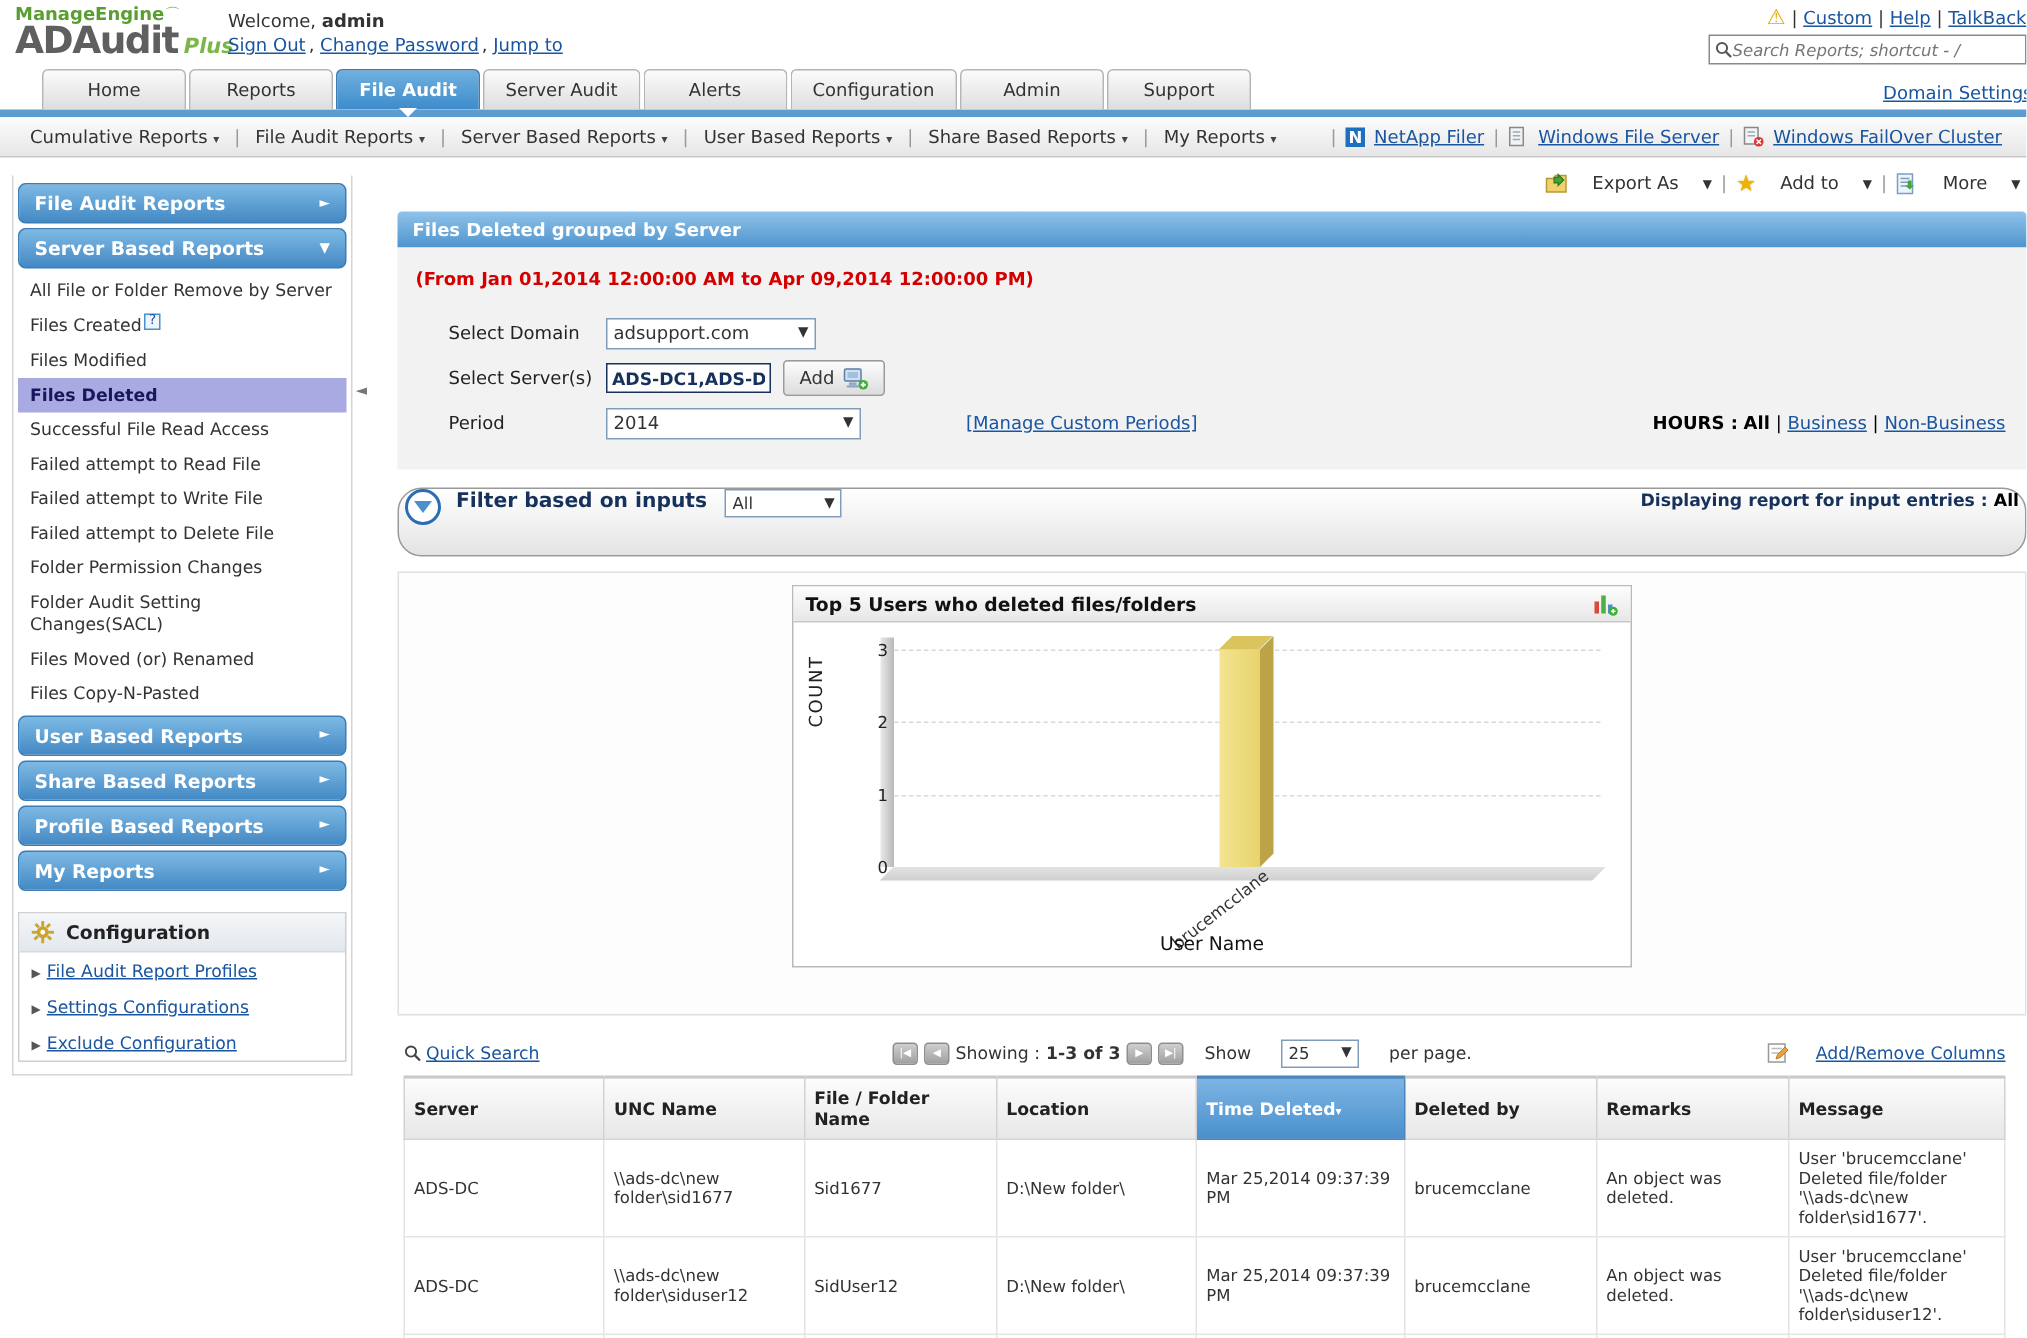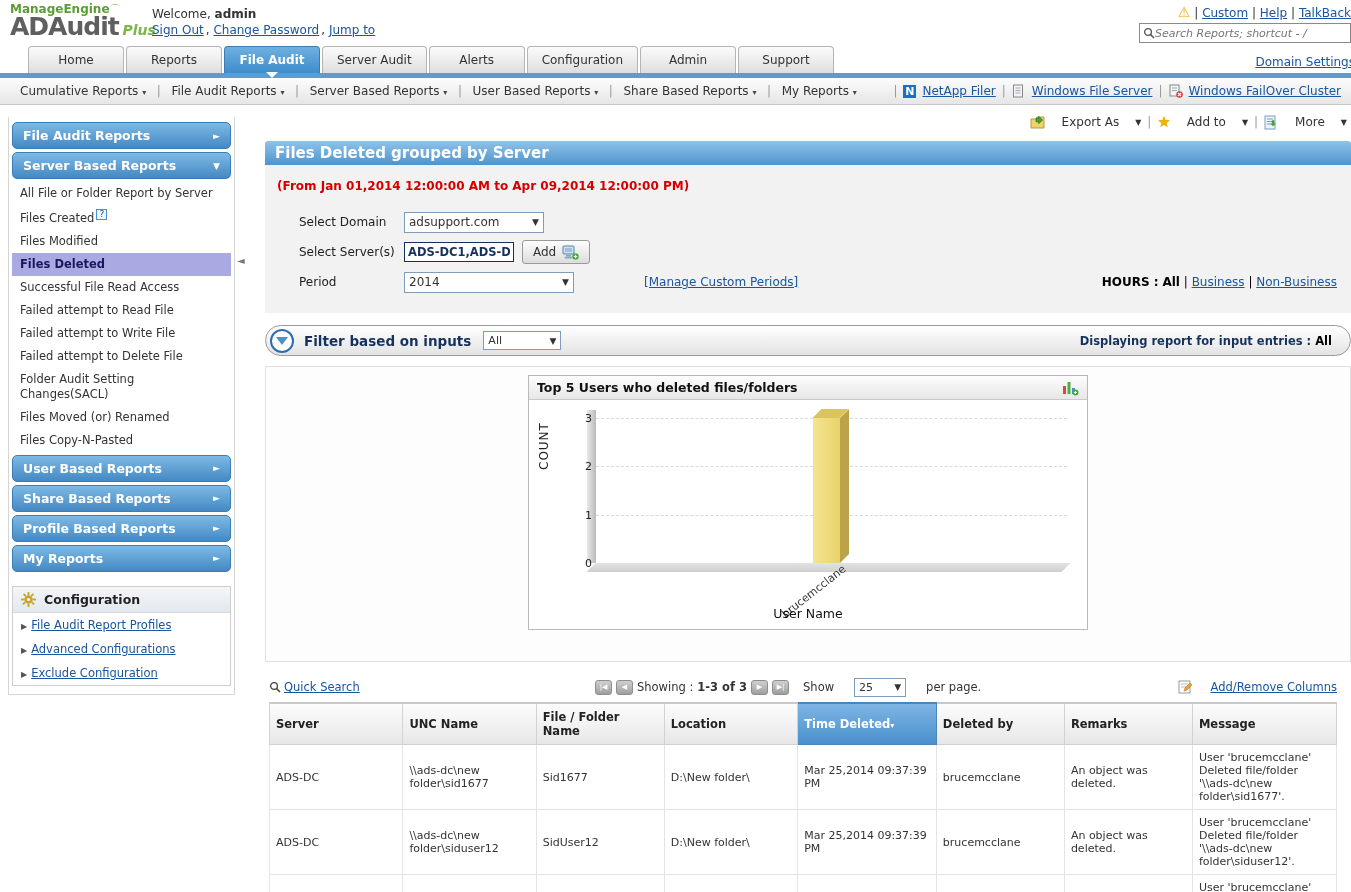--- a/index.html
+++ b/index.html
@@ -31,21 +31,21 @@
     background:linear-gradient(#fbfbfb,#dedede); border:1px solid #b5b5b5; border-bottom:none;
     border-radius:4px 4px 0 0; margin-right:2px; font-size:12px; color:#333; cursor:pointer; position:relative; }
   .tab.active { background:linear-gradient(#6fb0e0,#3e8ccb); color:#fff; font-weight:bold; border-color:#3e7cb0; }
   .tab.active::after { content:""; position:absolute; bottom:-5px; left:50%; margin-left:-6px;
     border-left:6px solid transparent; border-right:6px solid transparent; border-top:6px solid #fff; z-index:5; }
   .domain-settings { position:absolute; right:-4px; bottom:4px; font-size:12px; }
   .bluebar { height:5px; background:#5e9bd1; }
 
   
   .subnav { height:27px; background:linear-gradient(#fcfcfc,#e6e6e6); border-bottom:1px solid #c8c8c8;
-    display:flex; align-items:center; padding:0 10px; white-space:nowrap; overflow:hidden;justify-content:space-between; }
+    display:flex; align-items:center; padding:0 10px; white-space:nowrap; overflow:hidden; }
   .subnav .menu { color:#333; margin:0 10px; cursor:pointer; }
   .subnav .caret { font-size:8px; color:#444; }
   .subnav .sep { color:#999; }
   .subnav .rlinks { margin-left:26px; display:flex; align-items:center; gap:6px; }
   .ric { display:inline-flex; width:14px; height:14px; align-items:center; justify-content:center; }
   .netapp-n { background:#1d6fc0; color:#fff; font-weight:bold; font-size:11px; width:13px; height:13px;
     display:inline-flex; align-items:center; justify-content:center; }
 
   
   .wrap { position:relative; height:786px; }
@@ -70,40 +70,40 @@
 
   
   .actions { height:30px; display:flex; align-items:center; justify-content:flex-end; gap:6px; padding:4px 4px 0 0; }
   .act { display:flex; align-items:center; gap:16px; color:#333; cursor:pointer; }
   .act .caret { font-size:8px; color:#333; }
   .star { color:#f0b400; font-size:15px; text-shadow:0 0 1px #c88f00; }
   .act-sep { color:#999; }
 
   
   .titlebar { height:24px; background:linear-gradient(#8fc3ea,#4f94cd); color:#fff; font-weight:bold;
-    display:flex; align-items:center; padding:0 10px; font-size:15px; border-radius:3px 3px 0 0; margin-top:6px; }
+    display:flex; align-items:center; padding:0 10px; font-size:12px; border-radius:3px 3px 0 0; margin-top:6px; }
   .report-head { background:#f2f2f2; padding:8px 0 14px 0; }
   .daterange { color:#d40000; font-weight:bold; padding:6px 0 12px 12px; font-size:12px; }
   .form-row { display:flex; align-items:center; margin:4px 0 4px 34px; height:26px; position:relative; }
   .form-label { width:105px; font-size:12px; color:#222; }
   .dd { border:1px solid #7f9db9; background:#fff; height:21px; display:flex; align-items:center;
     padding:0 4px; font-size:12px; cursor:pointer; }
   .dd .caret { margin-left:auto; font-size:9px; color:#333; padding-left:10px; }
   .dd.w140 { width:140px; } .dd.w170 { width:170px; } .dd.w78 { width:78px; height:19px; font-size:11px; }
   .srv-input { width:110px; height:20px; border:1px solid #16325c; font-weight:bold; color:#16325c;
     font-size:11.5px; padding:1px 3px; font-family:"DejaVu Sans",sans-serif; }
   .btn { border:1px solid #9a9a9a; background:linear-gradient(#fdfdfd,#dcdcdc); border-radius:3px;
     height:24px; padding:0 10px; display:inline-flex; align-items:center; gap:6px; font-size:12px; cursor:pointer; margin-left:8px; }
   .mcp { position:absolute; left:345px; font-size:12px; }
   .hours { position:absolute; right:14px; font-size:12px; color:#000; white-space:nowrap; }
   .hours b { font-weight:bold; }
 
   
-  .filterbar { margin:12px 0 0 0; height:31px; border:1px solid #9a9a9a; border-radius:16px;
-    background:linear-gradient(#ffffff,#e3e3e3); display:flex; align-items:center; padding:0 18px 0 4px; }
+  .filterbar { margin:12px 0 0 0; height:46px; border:1px solid #9a9a9a; border-radius:16px;
+    background:linear-gradient(#ffffff,#e3e3e3); display:flex; padding:0 4px 0 4px; }
   .funnel { width:24px; height:24px; border-radius:50%; border:2px solid #2a6db5; background:#fff;
     display:flex; align-items:center; justify-content:center; margin-right:10px; }
   .funnel span { width:0; height:0; border-left:6px solid transparent; border-right:6px solid transparent;
     border-top:8px solid #4a90cc; position:relative; }
   .filter-label { font-weight:bold; color:#16325c; font-size:13.5px; margin-right:12px; }
   .displaying { margin-left:auto; color:#16325c; font-weight:bold; font-size:11.5px; }
   .displaying .val { color:#000; }
 
   
   .content-box { margin-top:10px; border:1px solid #e0e0e0; background:#fdfdfd; height:296px;
@@ -232,28 +232,29 @@
 
   <div class="sidebar">
     <div class="sb-btn">
       <span>File Audit Reports</span>
       <span class="arr">►</span>
     </div>
     <div class="sb-btn">
       <span>Server Based Reports</span>
       <span class="arr">▼</span>
     </div>
-    <div class="sb-item">All File or Folder Report by Server</div>
+    <div class="sb-item">All File or Folder Remove by Server</div>
     <div class="sb-item"><span>Files Created</span><span class="help-badge">?</span></div>
     <div class="sb-item">Files Modified</div>
     <div class="sb-item selected">Files Deleted</div>
     <div class="sb-item">Successful File Read Access</div>
     <div class="sb-item">Failed attempt to Read File</div>
     <div class="sb-item">Failed attempt to Write File</div>
     <div class="sb-item">Failed attempt to Delete File</div>
+    <div class="sb-item">Folder Permission Changes</div>
     <div class="sb-item">Folder Audit Setting Changes(SACL)</div>
     <div class="sb-item">Files Moved (or) Renamed</div>
     <div class="sb-item">Files Copy-N-Pasted</div>
     <div class="sb-btn">
       <span>User Based Reports</span>
       <span class="arr">►</span>
     </div>
     <div class="sb-btn">
       <span>Share Based Reports</span>
       <span class="arr">►</span>
@@ -278,21 +279,21 @@
               <rect x="2" y="2" width="3.4" height="2" transform="rotate(45 3.5 3.5)"></rect>
               <rect x="10.6" y="11" width="3.4" height="2" transform="rotate(45 12.5 12.5)"></rect>
               <rect x="10.6" y="2" width="3.4" height="2" transform="rotate(-45 12.5 3.5)"></rect>
               <rect x="2" y="11" width="3.4" height="2" transform="rotate(-45 3.5 12.5)"></rect>
             </g>
             <circle cx="8" cy="8" r="1.7" fill="#fff"></circle>
           </svg>
         <span>Configuration</span>
       </div>
       <div class="config-link"><span class="b">▶</span><a>File Audit Report Profiles</a></div>
-      <div class="config-link"><span class="b">▶</span><a>Advanced Configurations</a></div>
+      <div class="config-link"><span class="b">▶</span><a>Settings Configurations</a></div>
       <div class="config-link"><span class="b">▶</span><a>Exclude Configuration</a></div>
     </div>
   </div>
   <span class="collapse-handle">◄</span>
 
   <div class="main">
 
     <div class="actions">
       <span class="act">
         <svg width="16" height="15" viewBox="0 0 16 15">

